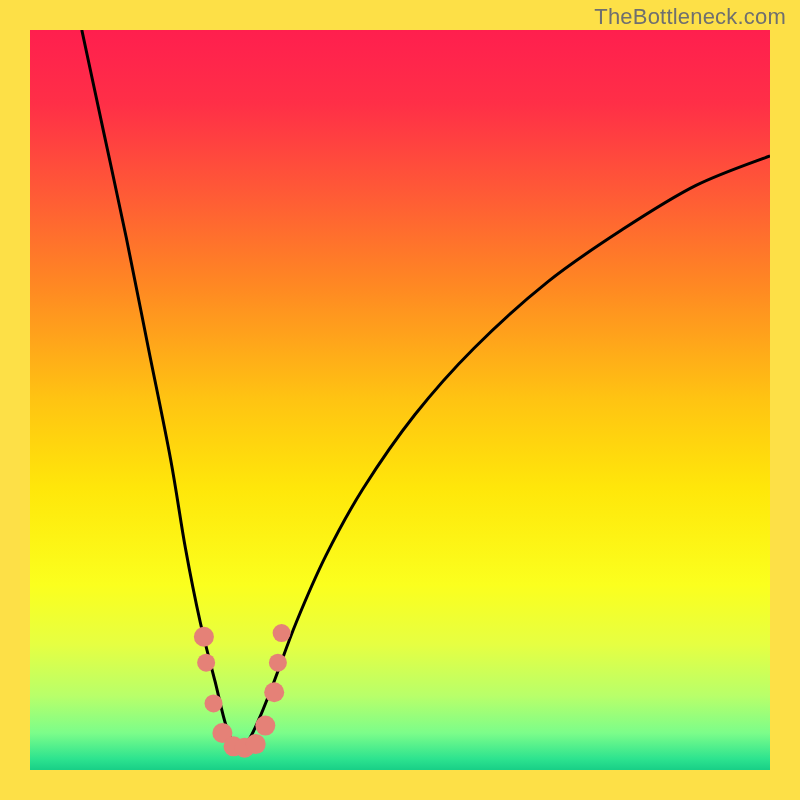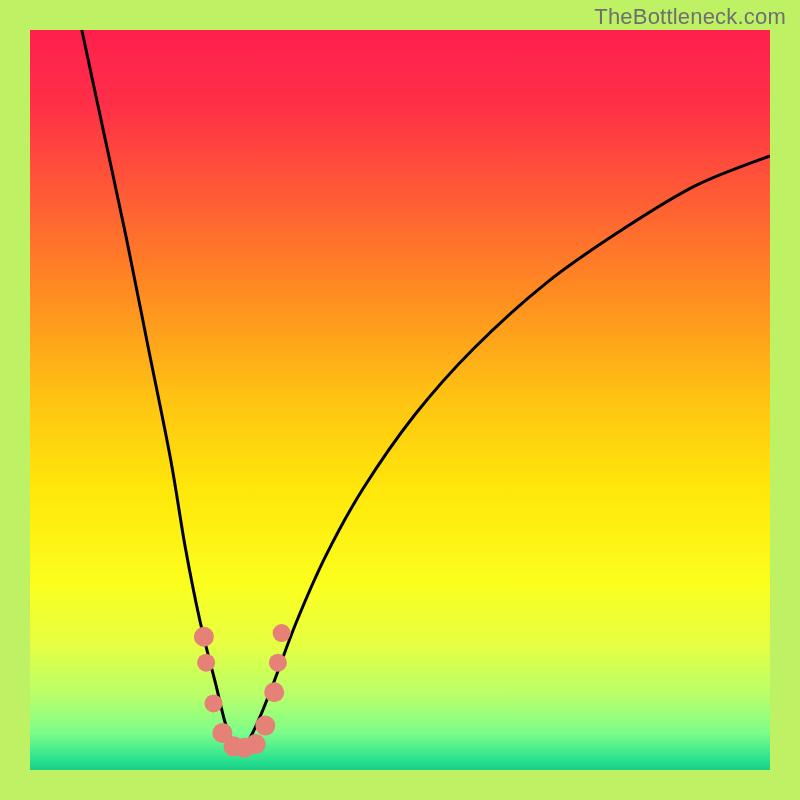--- a/index.html
+++ b/index.html
@@ -10,21 +10,21 @@
     background: #000;
     overflow: hidden;
     font-family: Arial, Helvetica, sans-serif;
   }
   .frame {
     position: absolute;
     top: 0;
     left: 0;
     width: 800px;
     height: 800px;
-    background: #bef264;
+    background: #fde047;
   }
   .plot-area {
     position: absolute;
     top: 30px;
     left: 30px;
     width: 740px;
     height: 740px;
     overflow: hidden;
   }
   .gradient-bg {

